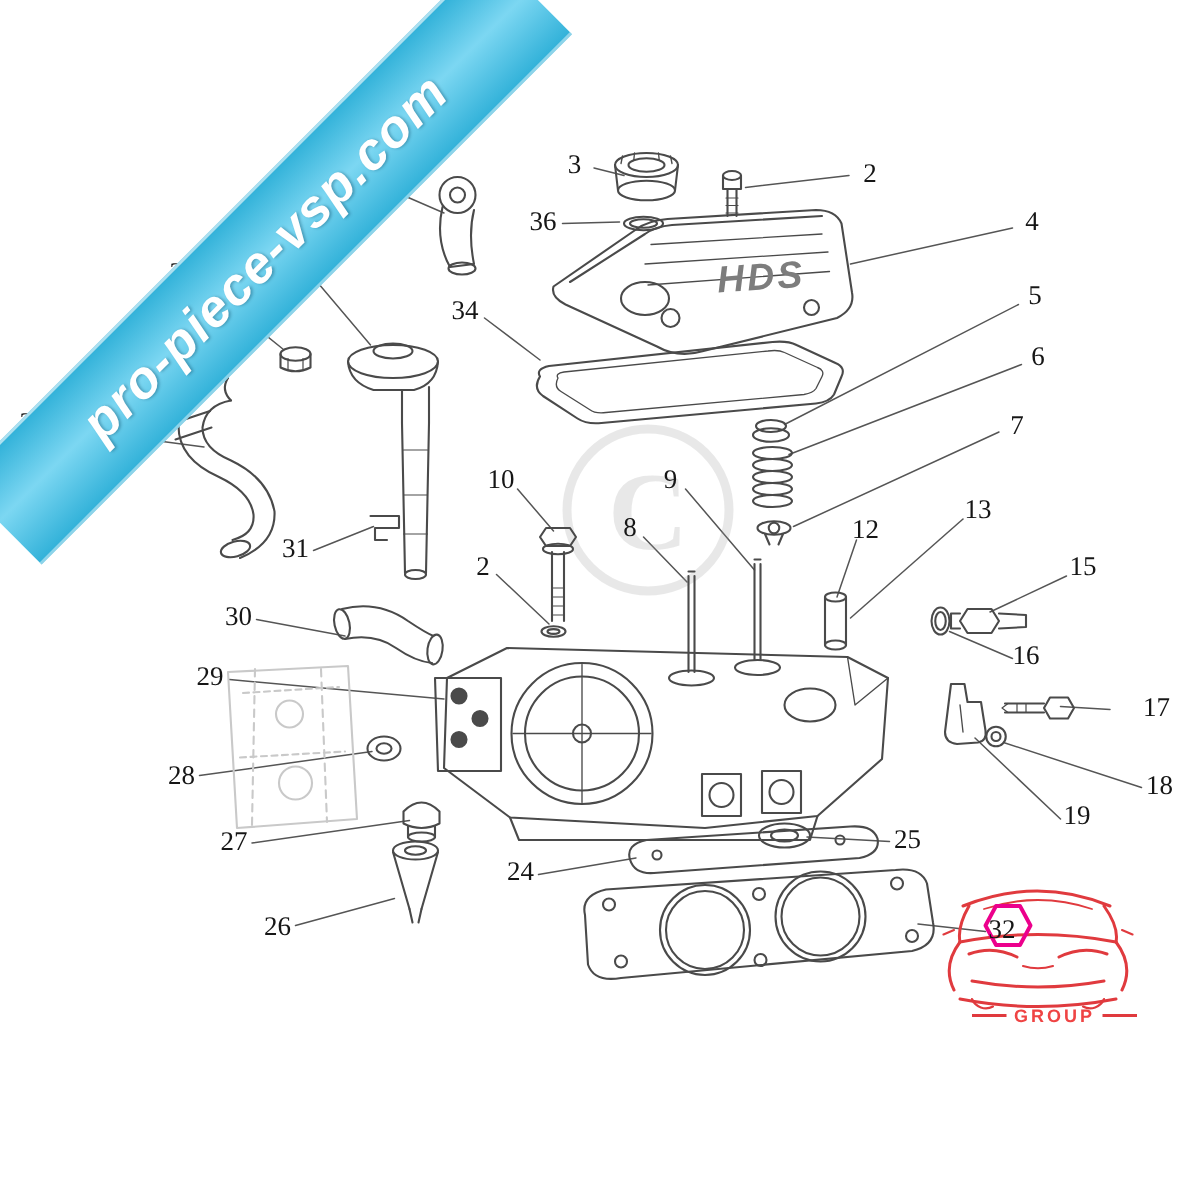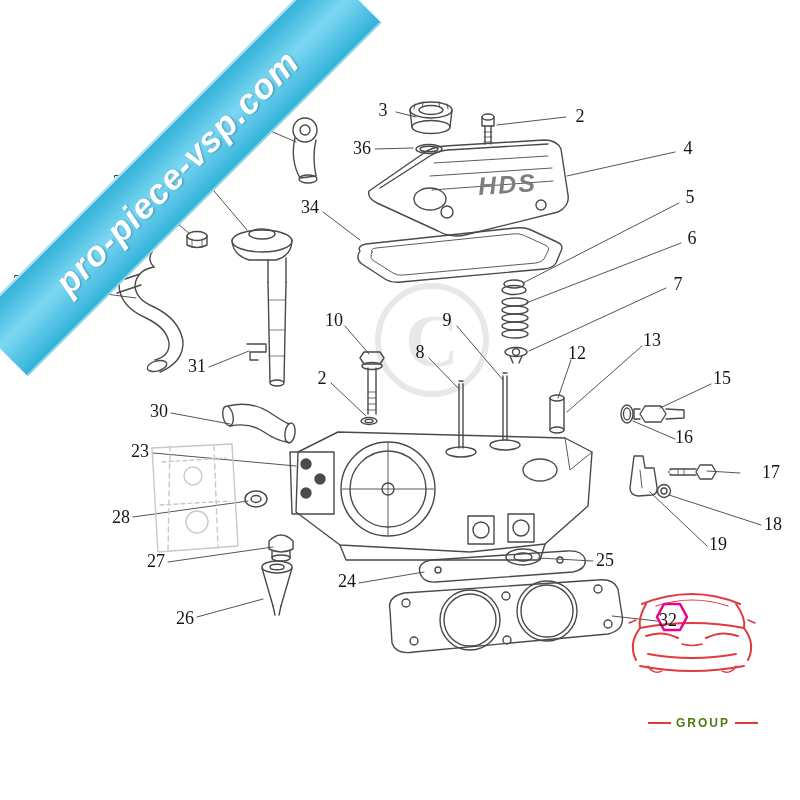--- a/index.html
+++ b/index.html
@@ -14,21 +14,21 @@
           display:flex;align-items:center;justify-content:center;
           box-shadow:inset 0 2px 0 rgba(255,255,255,.6), inset 0 -2px 0 rgba(255,255,255,.45);}
   .banner span{color:#fff;font-weight:bold;font-style:italic;font-size:35px;
           letter-spacing:1px;text-shadow:1px 1px 2px rgba(0,60,90,.35);white-space:nowrap;}
   .copyright-wm{position:absolute;left:155px;top:478px;width:560px;z-index:3;
           font:bold 40px "Liberation Sans",sans-serif;letter-spacing:4px;
           color:rgba(90,90,90,.30);white-space:nowrap;}
   .logo-group{position:absolute;left:648px;top:670px;width:110px;z-index:6;
           display:flex;align-items:center;justify-content:center;gap:5px;}
   .logo-group .bar{flex:1;height:0;border-top:2px solid #e03a3e;}
-  .logo-group span{font:bold 12px "Liberation Sans",sans-serif;color:#4d7c0f;letter-spacing:2px;margin-top:46px;}
+  .logo-group span{font:bold 12px "Liberation Sans",sans-serif;color:#ef4444;letter-spacing:2px;}
   .logo-brand{position:absolute;left:650px;top:682px;width:112px;z-index:6;
           text-align:center;color:#e03a3e;
           font:bold italic 46px "Liberation Serif",serif;line-height:.92;}
   .logo-brand div{font-style:italic;}
 </style>
 </head>
 <body>
 
 <div class="stage">
 
@@ -335,21 +335,21 @@
   <span class="lbl" style="left:334px;top:320px">10</span>
   <span class="lbl" style="left:447px;top:320px">9</span>
   <span class="lbl" style="left:652px;top:340px">13</span>
   <span class="lbl" style="left:420px;top:352px">8</span>
   <span class="lbl" style="left:577px;top:353px">12</span>
   <span class="lbl" style="left:197px;top:366px">31</span>
   <span class="lbl" style="left:322px;top:378px">2</span>
   <span class="lbl" style="left:722px;top:378px">15</span>
   <span class="lbl" style="left:159px;top:411px">30</span>
   <span class="lbl" style="left:684px;top:437px">16</span>
-  <span class="lbl" style="left:140px;top:451px">23</span>
+  <span class="lbl" style="left:140px;top:451px">29</span>
   <span class="lbl" style="left:771px;top:472px">17</span>
   <span class="lbl" style="left:121px;top:517px">28</span>
   <span class="lbl" style="left:773px;top:524px">18</span>
   <span class="lbl" style="left:718px;top:544px">19</span>
   <span class="lbl" style="left:156px;top:561px">27</span>
   <span class="lbl" style="left:605px;top:560px">25</span>
   <span class="lbl" style="left:347px;top:581px">24</span>
   <span class="lbl" style="left:185px;top:618px">26</span>
   <span class="lbl" style="left:668px;top:620px">32</span>
 

